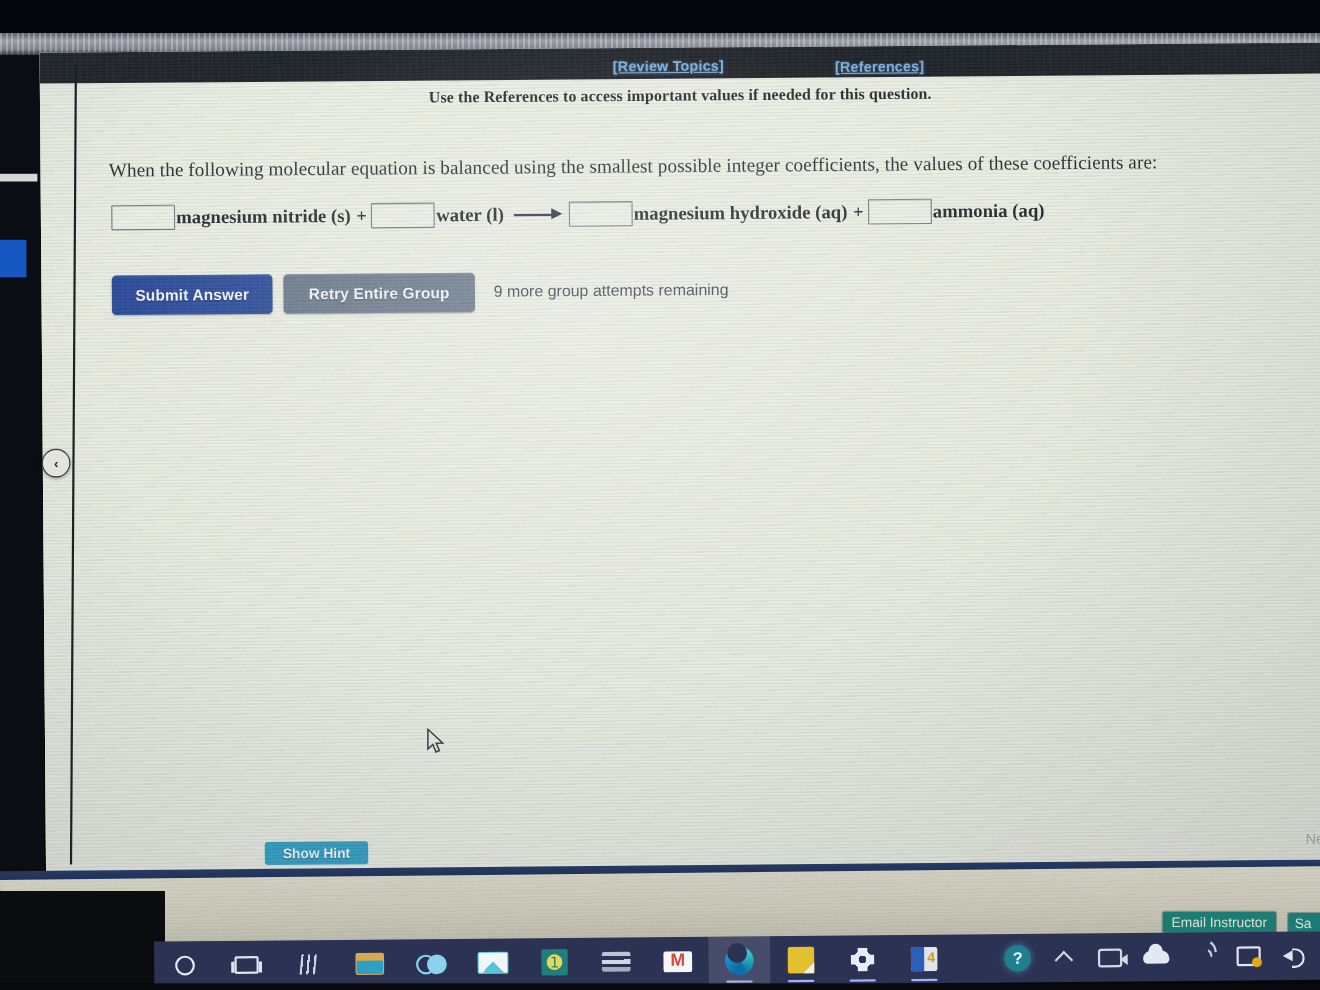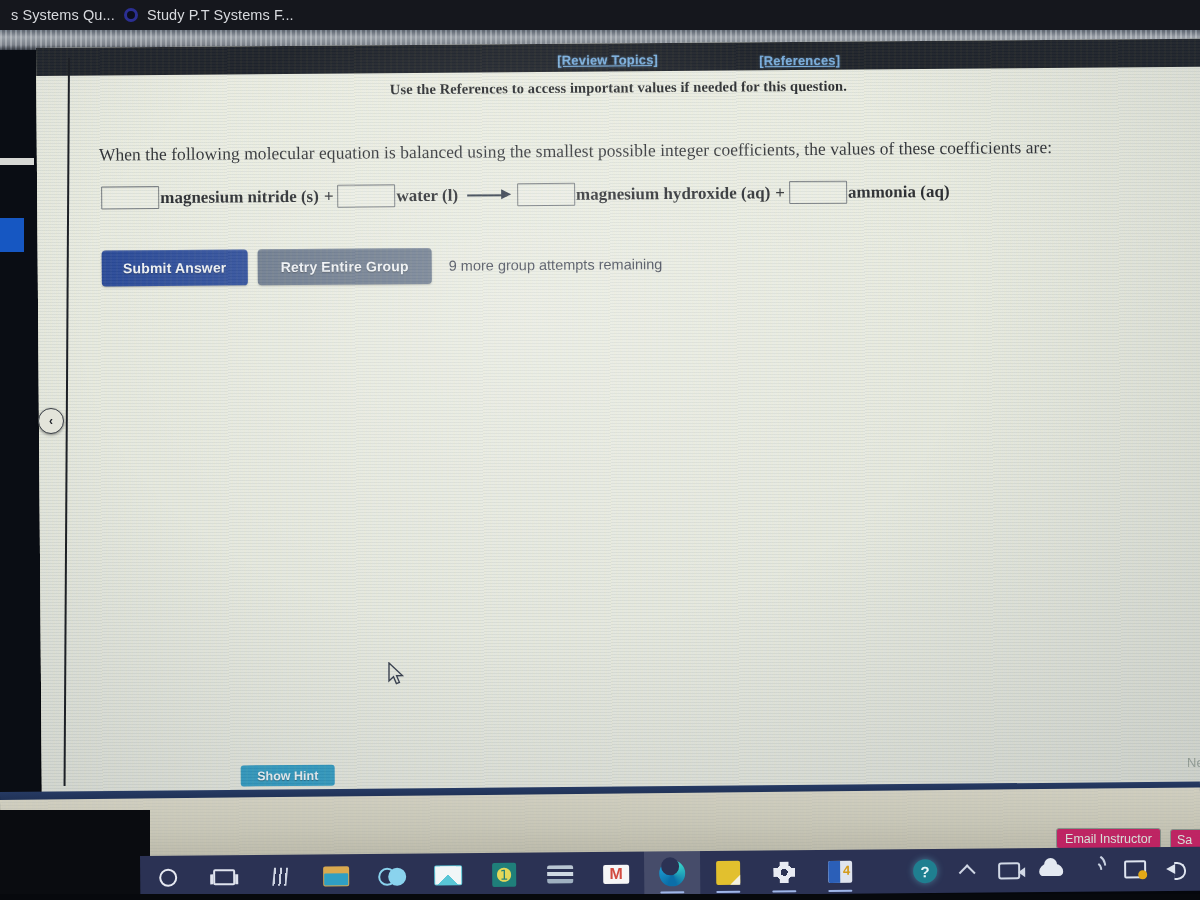--- a/index.html
+++ b/index.html
@@ -314,21 +314,21 @@
     width: 1200px; height: 60px;
     background: linear-gradient(180deg, #cfcdbe 0%, #c6c4b4 55%, #b9b7a7 100%);
     transform: rotate(-0.6deg);
     transform-origin: left top;
   }
   .under-pale .moire { opacity: .5; }
 
   .bottom-btn {
     position: absolute;
     height: 21px;
-    background: #be185d;
+    background: #0f766e;
     border: 1px solid #7f8d85;
     border-radius: 3px;
     color: #d9e3dc;
     font-family: "Liberation Sans", sans-serif;
     font-size: 12.5px;
     display: flex;
     align-items: center;
     justify-content: center;
     opacity: .92;
     cursor: pointer;
@@ -692,30 +692,20 @@
     left: 0; top: 894px;
     width: 1200px; height: 6px;
     background: #07090d;
   }
 </style>
 </head>
 <body>
 
 <div id="screen">
 
-  <div class="tabstrip">
-    <div class="tab tab-1">
-      <span class="tab-fav blank"></span>
-      <span>s Systems Qu...</span>
-    </div>
-    <div class="tab tab-2">
-      <span class="tab-fav"></span>
-      <span>Study P.T Systems F...</span>
-    </div>
-  </div>
 
   <div class="glare-band"></div>
   <div class="glare-noise"></div>
 
   <div class="chrome-dark">
     <div class="chrome-strip cs-1"></div>
     <div class="nav-active"></div>
   </div>
 
   <div class="page">

